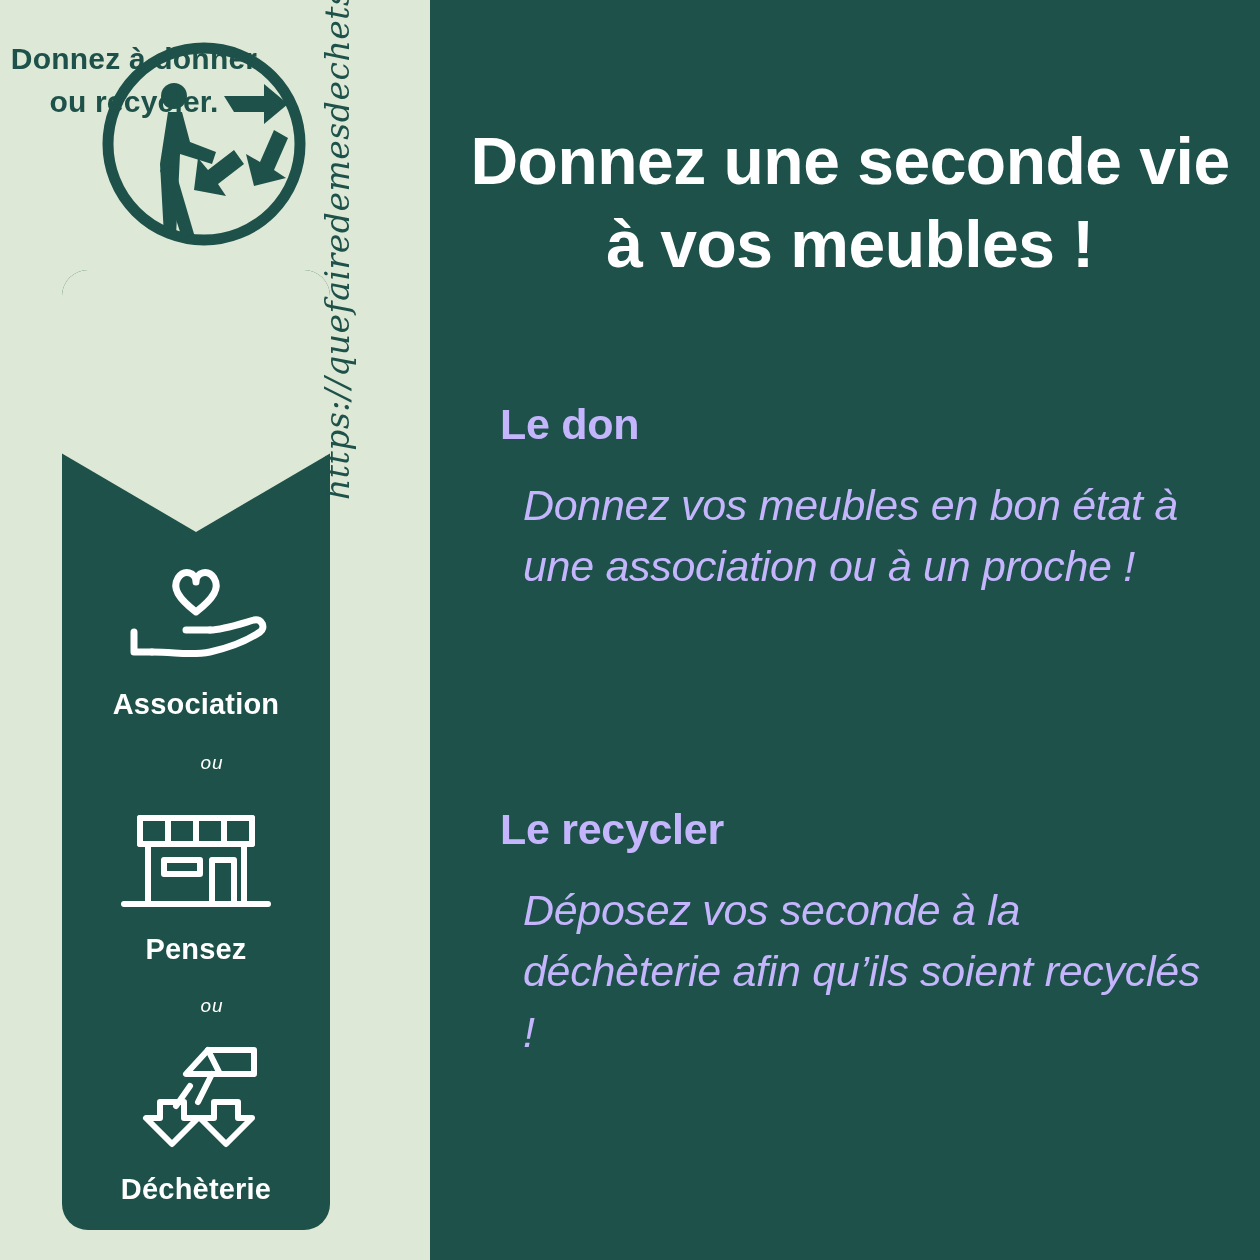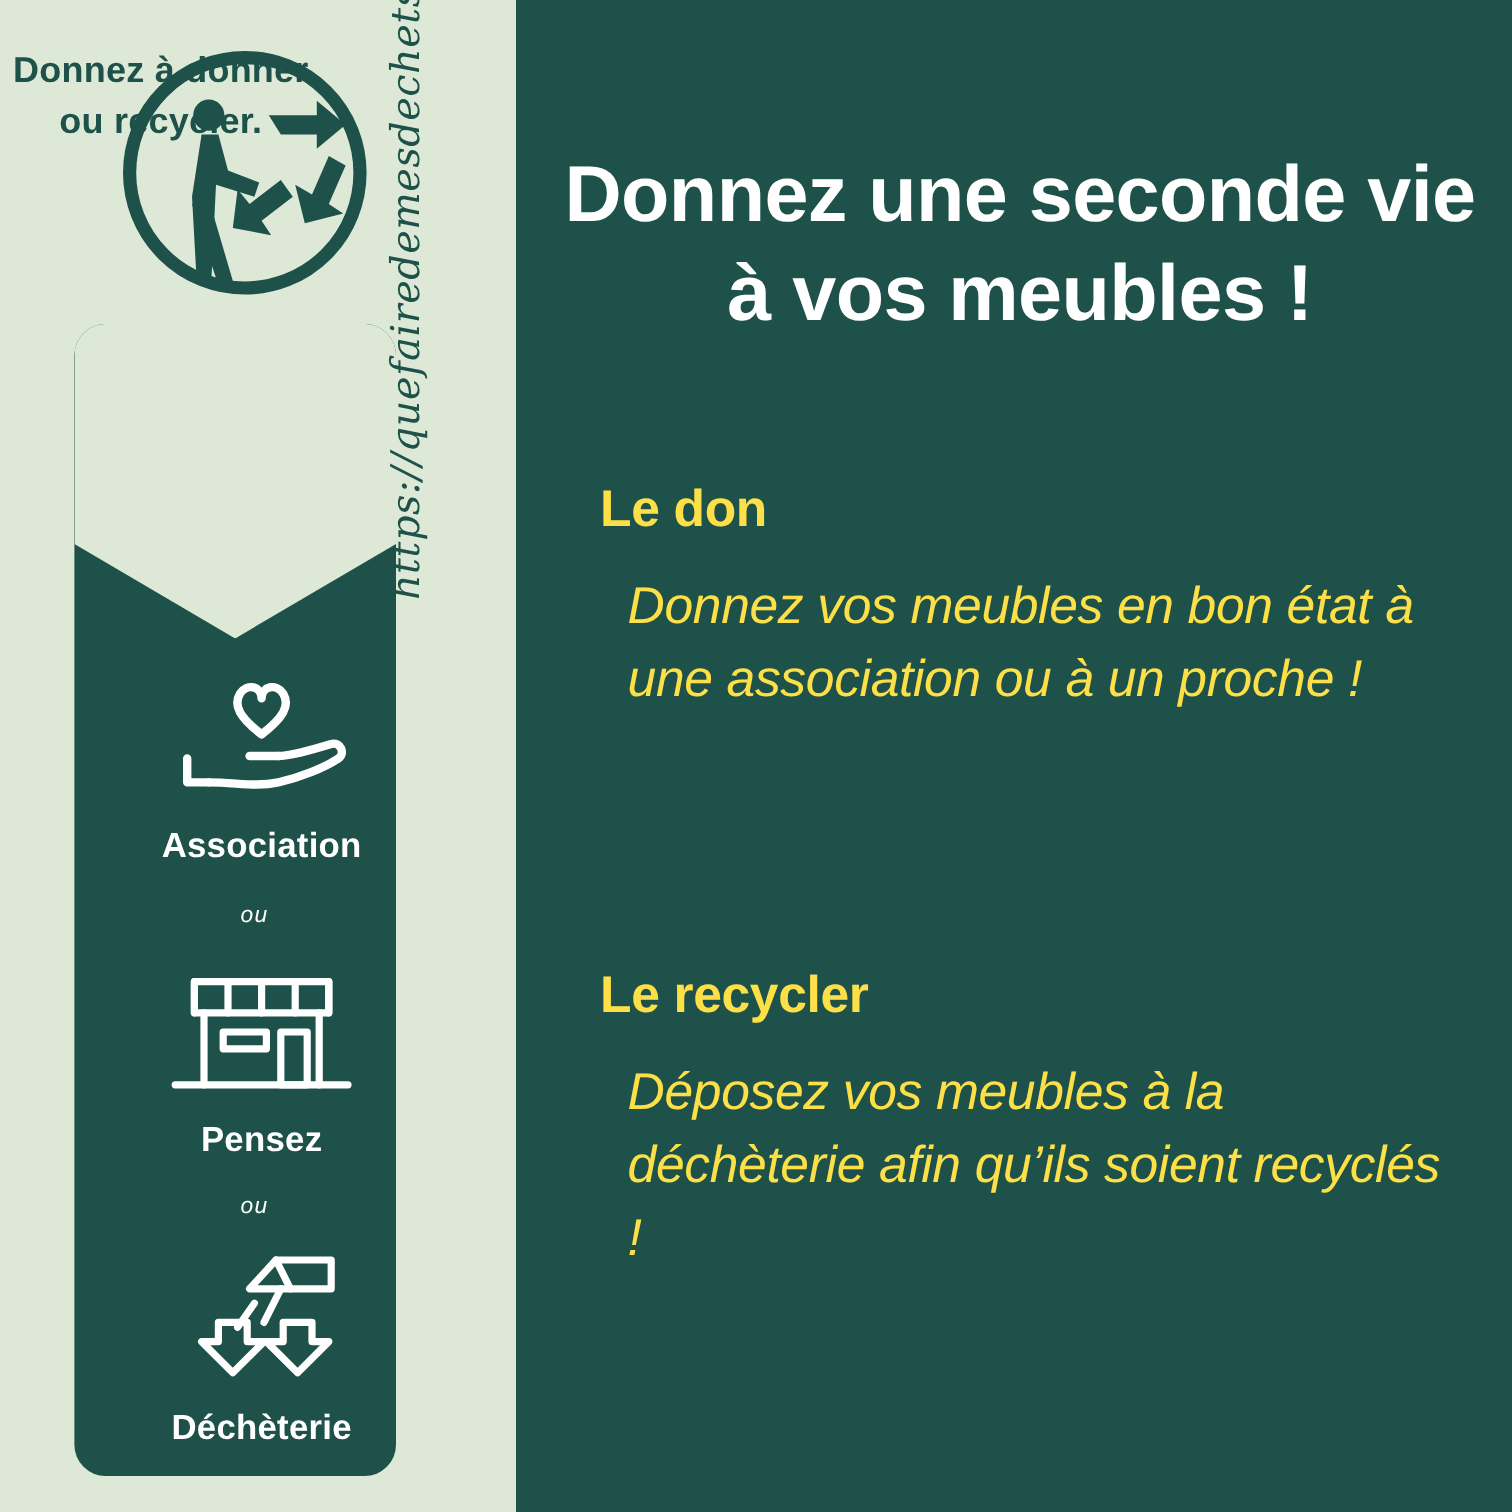--- a/index.html
+++ b/index.html
@@ -76,21 +76,20 @@
     line-height: 1.42;
     letter-spacing: 0.2px;
   }
   
   .step {
     position: absolute;
     left: 62px;
     width: 268px;
     text-align: center;
     color: #ffffff;
-    padding-left: 22px;
   }
   .step-icon {
     display: block;
     margin: 0 auto 14px auto;
   }
   .step-label {
     font-size: 29px;
     font-weight: bold;
     letter-spacing: 0.2px;
   }
@@ -130,21 +129,21 @@
     font-weight: bold;
     line-height: 1.25;
     text-align: center;
     letter-spacing: -0.5px;
     margin-top: 48px;
   }
   .section {
     position: absolute;
     left: 500px;
     width: 710px;
-    color: #fde047;
+    color: #c4b5fd;
   }
   .section-title {
     font-size: 43px;
     font-weight: bold;
     margin-bottom: 26px;
     letter-spacing: -0.3px;
   }
   .section-body {
     font-size: 43px;
     font-style: italic;
@@ -232,16 +231,16 @@
 
   <div class="headline">Donnez une seconde vie à vos meubles !</div>
 
   <div class="section" id="sec-don">
     <div class="section-title">Le don</div>
     <div class="section-body">Donnez vos meubles en bon état à une association ou à un proche !</div>
   </div>
 
   <div class="section" id="sec-recyclage">
     <div class="section-title">Le recycler</div>
-    <div class="section-body">Déposez vos meubles à la déchèterie afin qu’ils soient recyclés !</div>
+    <div class="section-body">Déposez vos seconde à la déchèterie afin qu’ils soient recyclés !</div>
   </div>
 
 </div>
 
 </body></html>

